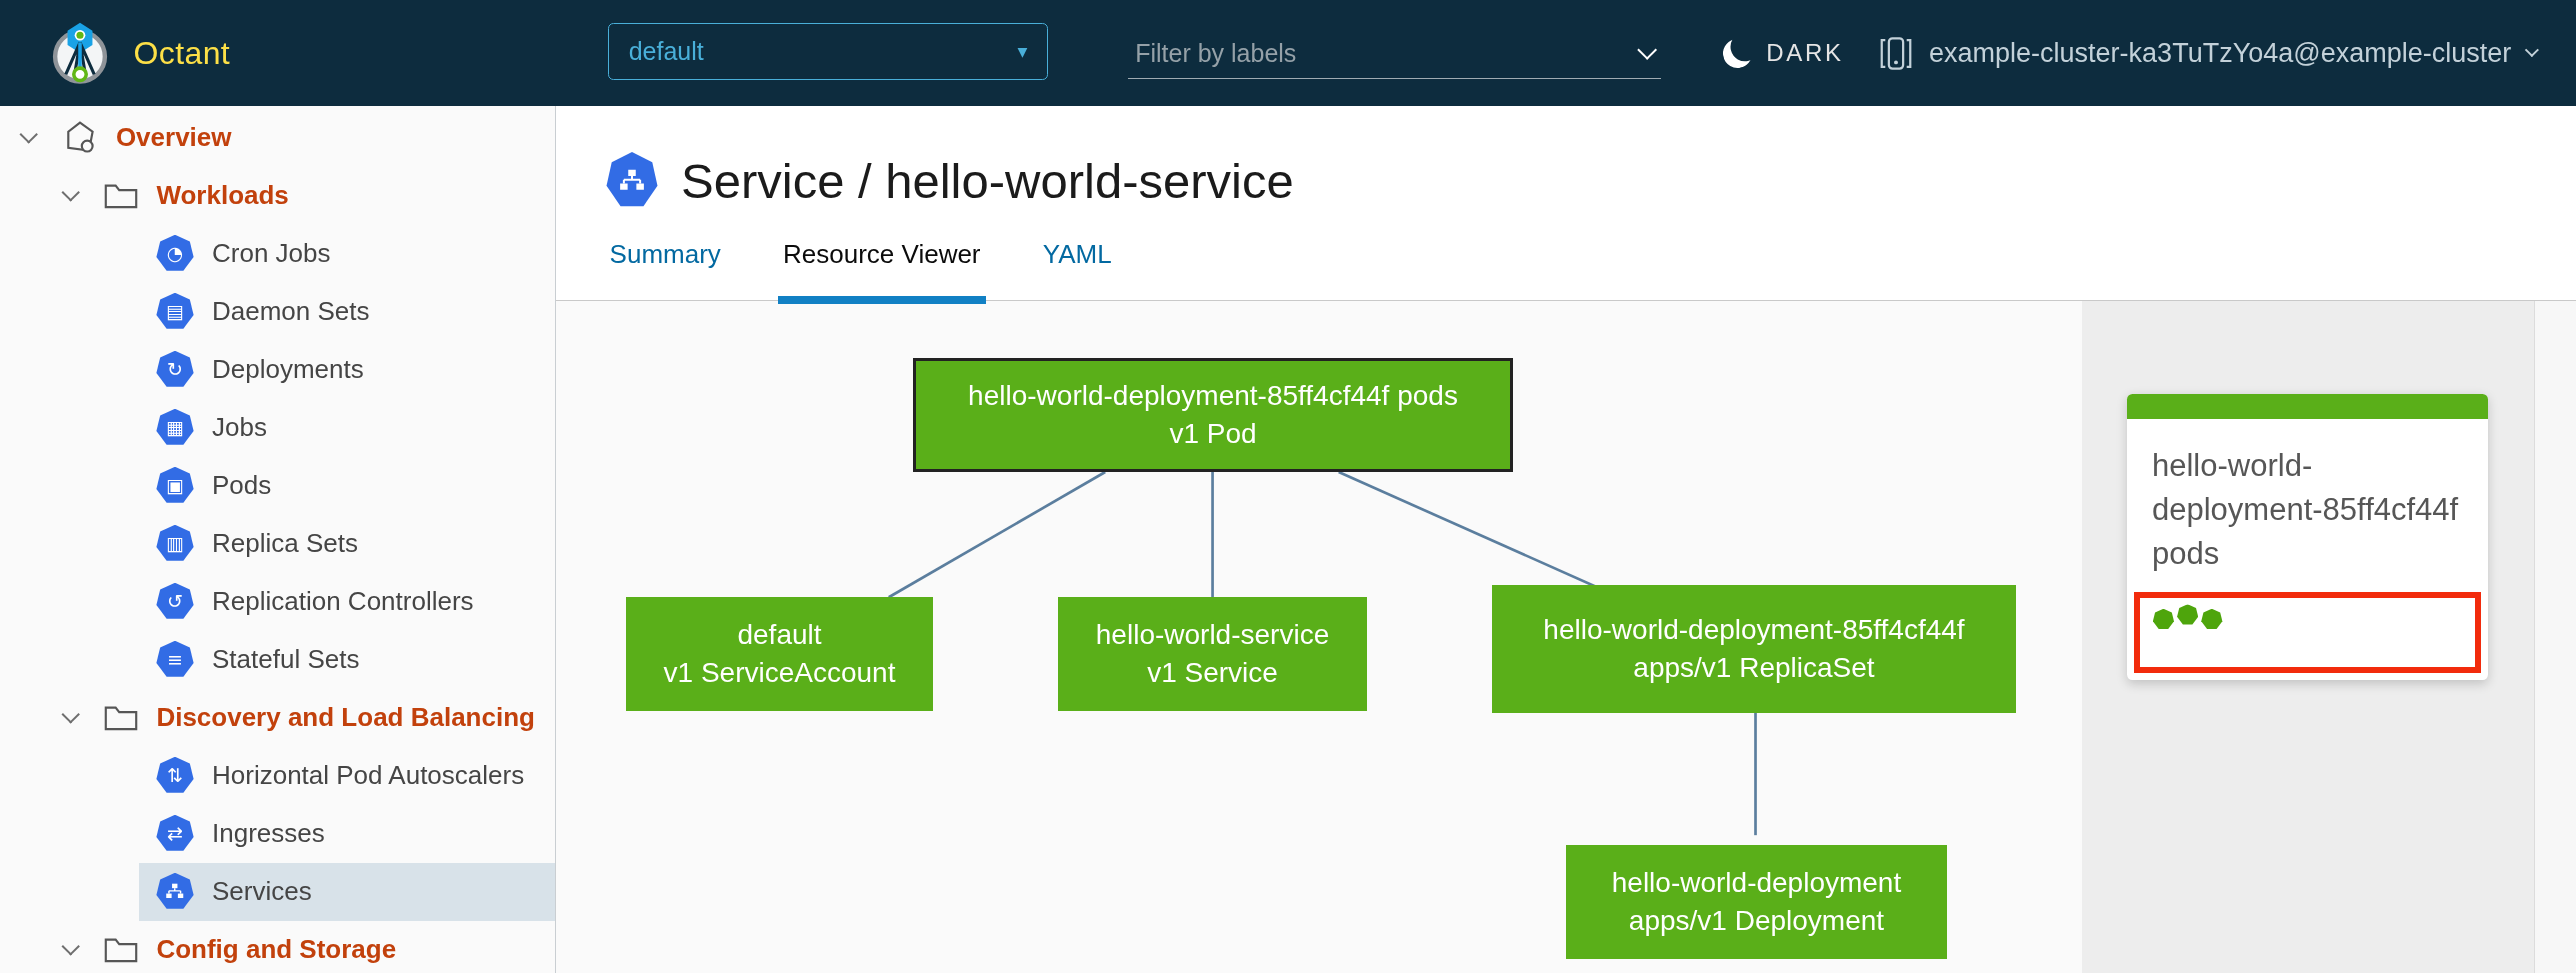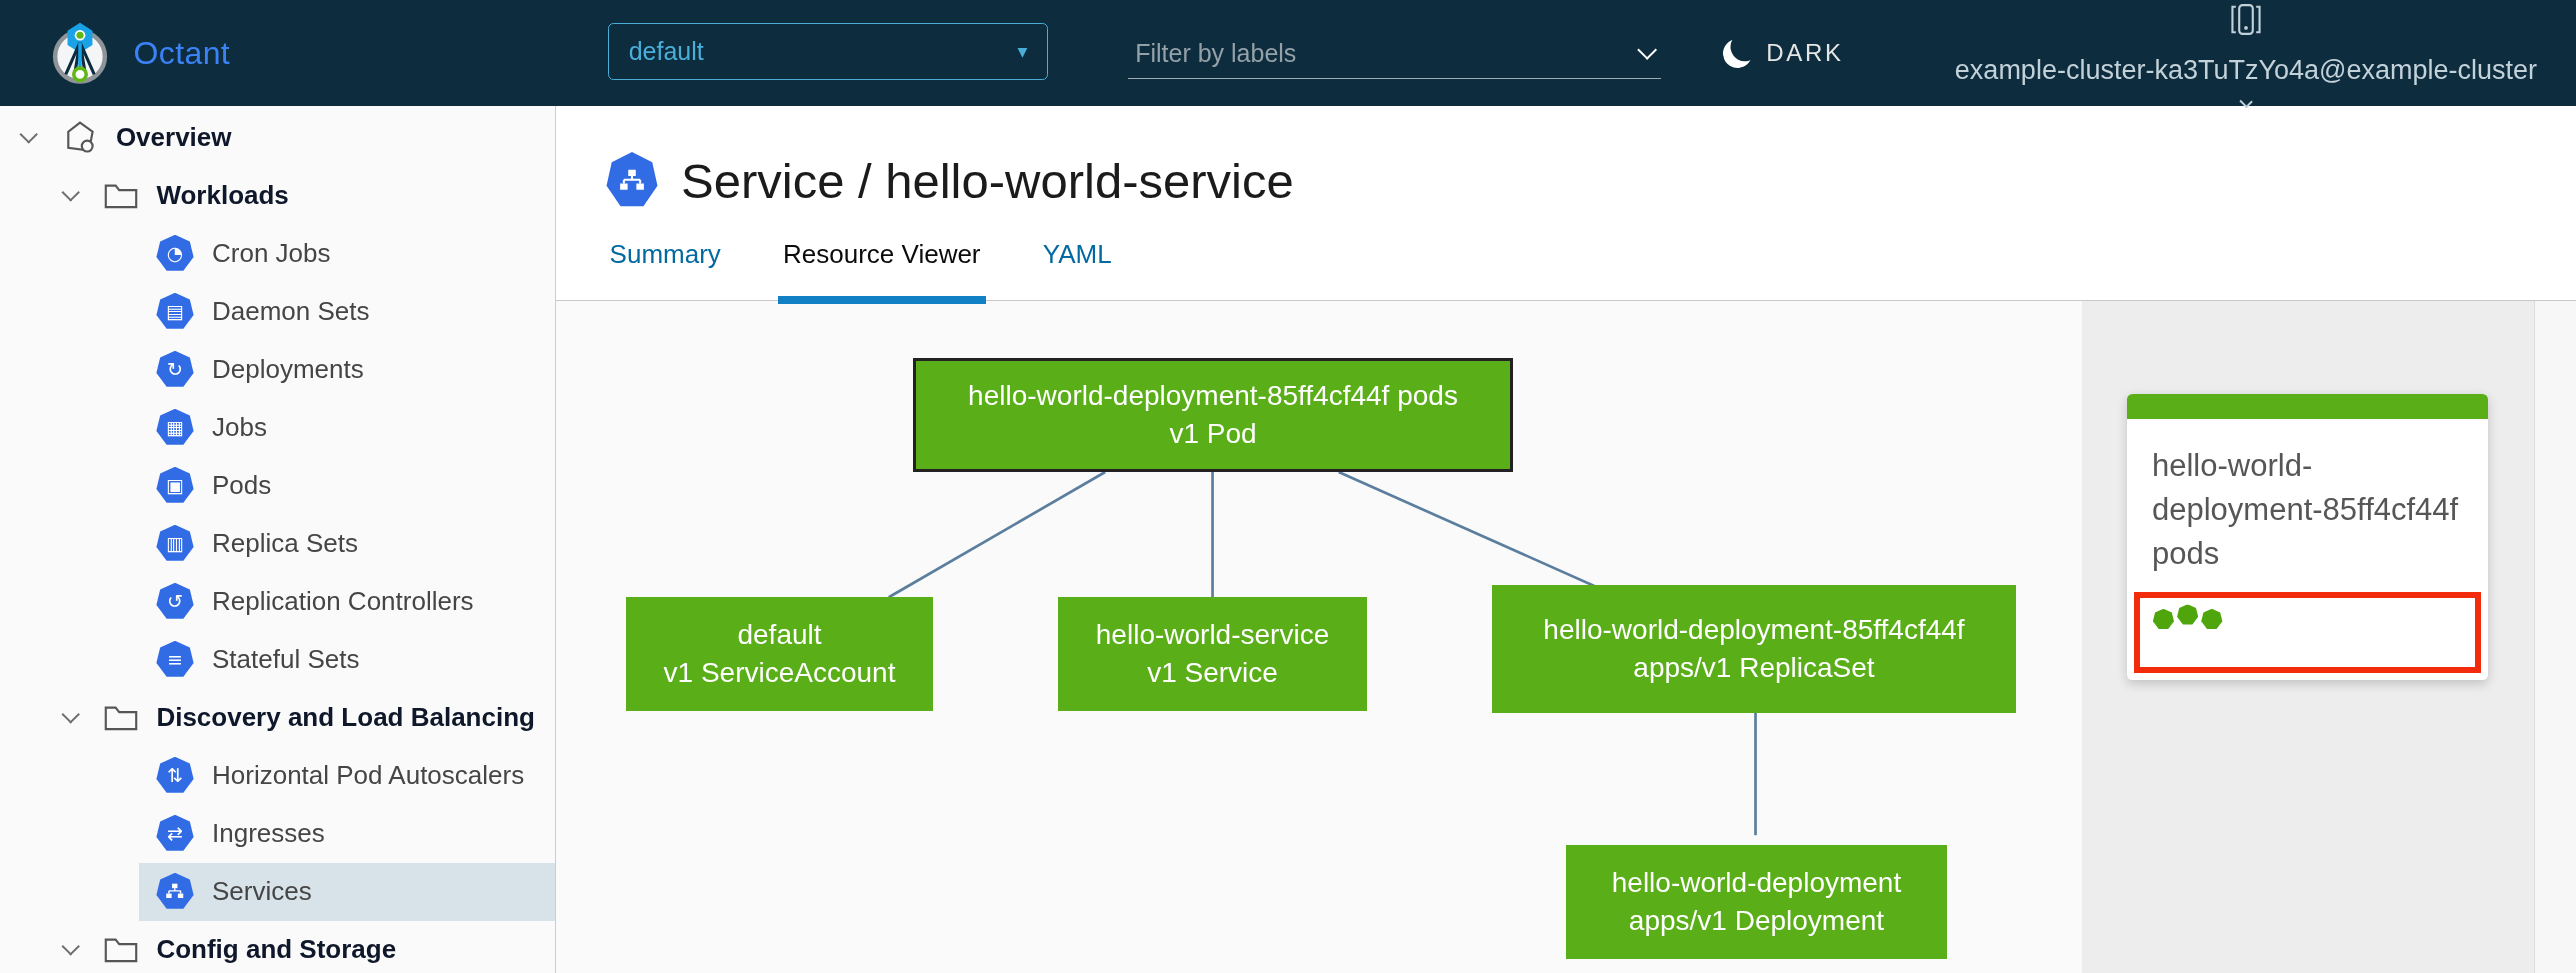--- a/index.html
+++ b/index.html
@@ -3,49 +3,49 @@
 <meta charset="utf-8">
 <style>
   * { margin:0; padding:0; box-sizing:border-box; }
   html,body { width:2576px; height:973px; }
   body { font-family:"Liberation Sans", sans-serif; background:#fff; overflow:hidden; }
   .app { position:relative; width:2576px; height:973px; background:#fff; }
 
   
   .topbar { position:absolute; left:0; top:0; width:2576px; height:106px; background:#0d2c3e; z-index:10; }
   .brand { position:absolute; left:48px; top:0; height:106px; display:flex; align-items:center; gap:21.5px; }
-  .brand-name { font-size:32px; font-weight:400; color:#3b82f6; letter-spacing:0.4px;text-align:center; }
+  .brand-name { font-size:32px; font-weight:400; color:#fde047; letter-spacing:0.4px;text-align:center; }
 
   .ns-dd { position:absolute; left:608px; top:23px; width:440px; height:57px;
            border:1.8px solid #49afd9; border-radius:5.4px; display:flex; align-items:center;
            justify-content:space-between; padding:0 19.7px; color:#49afd9; font-size:25px; cursor:pointer; }
   .ns-tri { font-size:19.7px; color:#49afd9; }
 
   .filterbox { position:absolute; left:1088px; top:29px; width:533px; height:50px;
                border-bottom:1.8px solid #9fabb2; display:flex; align-items:center;
                justify-content:space-between; padding:0 7.2px;margin-left:40px; }
   .filter-ph { color:#95a1a8; font-size:25px; }
   .caret { display:inline-block; width:14.3px; height:14.3px; border-right:2.7px solid #fff;
            border-bottom:2.7px solid #fff; transform:rotate(45deg); }
   .filter-caret { margin-top:-7.2px; }
 
   .theme { position:absolute; left:1723px; top:0; height:106px; display:flex; align-items:center; gap:14.3px; cursor:pointer; }
   .moon { width:29px; height:29px; border-radius:50%; box-shadow:inset 9px -4.5px 0 0 #fff; transform:rotate(-15deg); }
   .theme-label { font-size:24px; font-weight:400; letter-spacing:2.7px; color:#e5e5e5; }
 
-  .cluster { position:absolute; right:39px; top:0; height:106px; display:flex; align-items:center; gap:16px; cursor:pointer;flex-direction:column; }
+  .cluster { position:absolute; right:39px; top:0; height:106px; display:flex; align-items:center; gap:16px; cursor:pointer; }
   .cluster-label { font-size:27px; color:#c3d1d9; }
   .cluster .caret { width:9.8px; height:9.8px; border-right:2.2px solid #c3d1d9; border-bottom:2.2px solid #c3d1d9; margin-top:-5.4px; }
 
   
   .sidebar { position:absolute; left:0; top:106px; width:556px; height:868px; background:#fafafa;
              border-right:0.9px solid #c9ced2; padding-top:2.7px; overflow:hidden; }
   .nav-row { height:58px; display:flex; align-items:center; font-size:26px; color:#454545; cursor:pointer; }
   .nav-row .nav-label { white-space:nowrap; }
-  .group .nav-label { font-weight:700; color:#0f172a; }
+  .group .nav-label { font-weight:700; color:#c2410c; }
   .lvl0 { padding-left:21.5px; }
   .lvl1 { padding-left:64px; }
   .lvl2 { padding-left:156px; }
   .tw-caret { width:13.4px; height:13.4px; border-right:2.2px solid #6e6e6e; border-bottom:2.2px solid #6e6e6e;
               transform:rotate(45deg); margin:-5.4px 27px 0 0; flex:none; }
   .nav-ic { margin-right:18px; flex:none; display:flex; align-items:center; justify-content:center; }
   .hex { width:38px; height:38px; background:#326ce5; flex:none; margin-right:18px;
          clip-path:polygon(50% 0%, 89% 18%, 99% 59%, 72% 95%, 28% 95%, 1% 59%, 11% 18%);
          display:flex; align-items:center; justify-content:center; }
   .hex i { font-style:normal; color:#fff; font-size:19px; line-height:1; font-family:"DejaVu Sans", sans-serif; }

